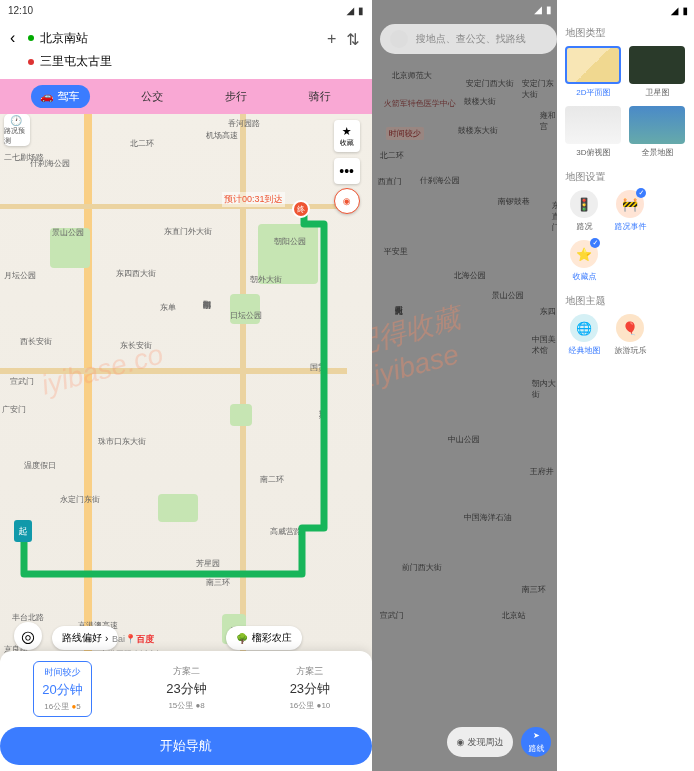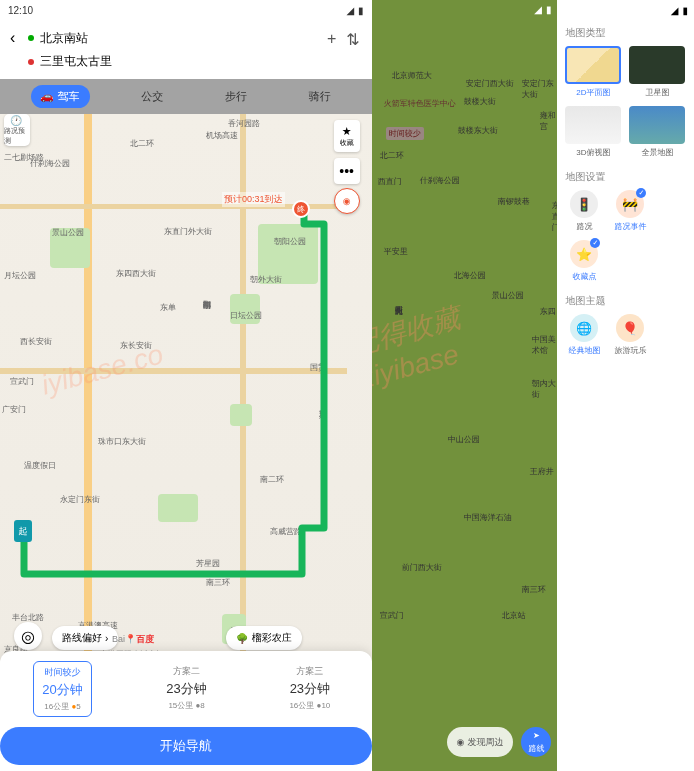--- a/index.html
+++ b/index.html
@@ -1,17 +1,17 @@
 <!DOCTYPE html>
 <html><head>
 <meta charset="utf-8">
 <style>
 * { margin: 0; padding: 0; box-sizing: border-box; font-family: -apple-system, "PingFang SC", "Microsoft YaHei", sans-serif; }
 body { width: 694px; height: 771px; background: #f5f5f5; display: flex; overflow: hidden; }
-.phone-left { width: 400px; height: 771px; background: #a3a3a3; position: relative; }
+.phone-left { width: 400px; height: 771px; background: #f9a8d4; position: relative; }
 .phone-mid { width: 200px; height: 771px; background: #888; position: relative; overflow: hidden; }
 .right-panel { width: 147px; height: 771px; background: #fff; position: relative; }
 
 
 .status-bar { height: 20px; background: #fff; display: flex; align-items: center; justify-content: space-between; padding: 0 8px; font-size: 10px; color: #333; }
 .status-right { display: flex; gap: 4px; align-items: center; }
 
 .search-box { padding: 6px 10px; background: #fff; }
 .search-row { display: flex; align-items: center; gap: 6px; font-size: 12px; padding: 3px 0; }
 .dot-green { width: 6px; height: 6px; background: #0a0; border-radius: 50%; }
@@ -60,21 +60,21 @@
 .route-opt.active { border: 1px solid #3b7cff; }
 .route-opt.active .rtime { color: #3b7cff; }
 .route-opt.active .rname { color: #3b7cff; }
 .rname { font-size: 9px; }
 .rtime { font-size: 13px; font-weight: 500; color: #333; margin: 2px 0; }
 .rdist { font-size: 8px; }
 .nav-btn { width: 100%; margin-top: 10px; background: #3b7cff; color: #fff; border: none; border-radius: 20px; padding: 10px; font-size: 13px; }
 
 
 .mid-overlay { position: absolute; inset: 0; background: rgba(0,0,0,0.4); }
-.mid-map { position: absolute; inset: 0; background: #bef264; }
+.mid-map { position: absolute; inset: 0; background: #e5e5e5; }
 .mid-search { position: absolute; top: 24px; left: 8px; right: 0px; height: 30px; background: rgba(255,255,255,0.75); border-radius: 15px; display: flex; align-items: center; padding: 0 10px; gap: 8px; font-size: 10px; color: #888; }
 .mid-avatar { width: 18px; height: 18px; background: #ddd; border-radius: 50%; }
 .mid-bottom { position: absolute; bottom: 14px; right: 6px; display: flex; gap: 8px; }
 .mid-bbtn { background: rgba(255,255,255,0.85); border-radius: 15px; padding: 4px 10px; font-size: 9px; color: #555; display: flex; align-items: center; gap: 3px; }
 .mid-bbtn.blue { background: #3b7cff; color: #fff; border-radius: 50%; width: 30px; height: 30px; justify-content: center; flex-direction: column; font-size: 8px; padding: 0; }
 .mid-status-right { position: absolute; top: 4px; right: 6px; display: flex; gap: 4px; font-size: 10px; color: #fff; }
 
 
 .right-panel { padding: 0; }
 .rp-status { height: 20px; display: flex; align-items: center; justify-content: flex-end; padding: 0 6px; font-size: 10px; gap: 4px; }
@@ -263,20 +263,24 @@
     <span class="map-label" style="top:562px;left:30px;color:#555">前门西大街</span>
     <span class="map-label" style="top:610px;left:8px;color:#555">宣武门</span>
     <span class="map-label" style="top:584px;left:150px;color:#555">南三环</span>
     <span class="map-label" style="top:610px;left:130px;color:#555">北京站</span>
   </div>
   <div class="mid-overlay"></div>
   <div class="mid-status-right">
     <span>◢</span>
     <span>▮</span>
   </div>
+  <div class="mid-search">
+    <div class="mid-avatar"></div>
+    <span>搜地点、查公交、找路线</span>
+  </div>
   <div class="mid-bottom">
     <div class="mid-bbtn">
         <span>◉</span>
         <span>发现周边</span>
       </div>
     <div class="mid-bbtn blue">
         <span>➤</span>
         <span>路线</span>
       </div>
   </div>

